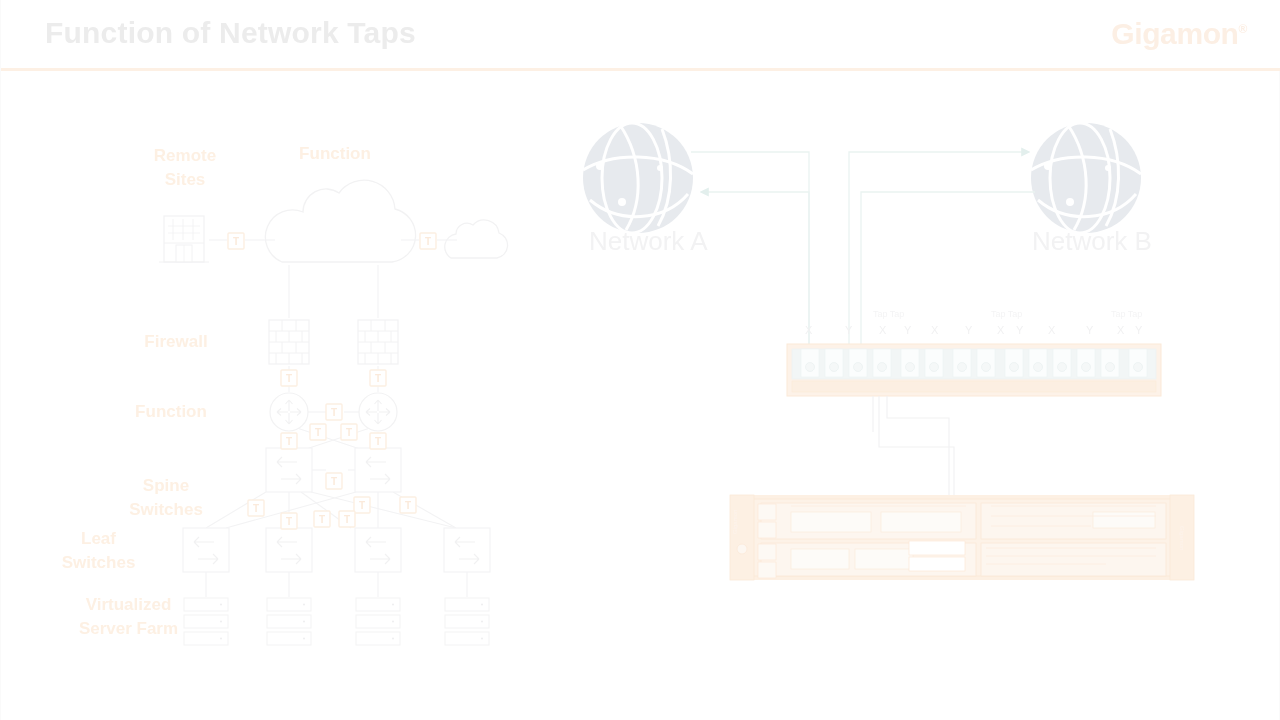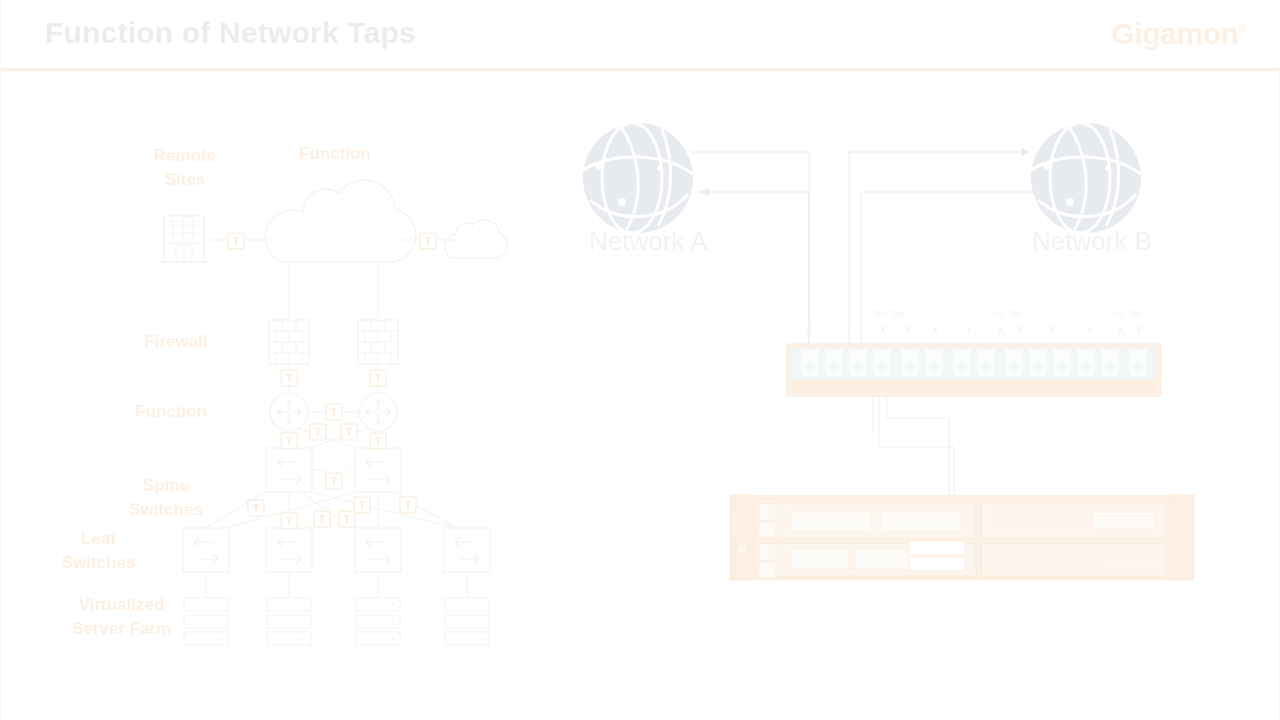--- a/index.html
+++ b/index.html
@@ -266,21 +266,21 @@
 
   <div class="lbl" style="left:128px;top:144px;width:112px;">Remote
 Sites</div>
   <div class="lbl" style="left:278px;top:142px;width:112px;">Function</div>
   <div class="lbl right" style="left:100px;top:330px;width:150px;">Firewall</div>
   <div class="lbl right" style="left:90px;top:400px;width:160px;">Function</div>
   <div class="lbl right" style="left:80px;top:446px;width:170px;margin-top:28px;">Spine
 Switches</div>
   <div class="lbl right" style="left:20px;top:527px;width:155px;">Leaf
 Switches</div>
-  <div class="lbl right" style="left:0px;top:593px;width:175px;padding-left:33px;">Virtualized
+  <div class="lbl right" style="left:7px;top:593px;width:175px;padding-left:33px;">Virtualized
 Server Farm</div>
 
   <svg class="canvas" viewBox="0 0 1280 720" xmlns="http://www.w3.org/2000/svg">
     <defs>
       <g id="globe">
         <circle cx="0" cy="0" r="55" fill="#e7eaee"></circle>
         <path d="M-55,-8 C-25,-26 25,-26 55,-4" fill="none" stroke="#ffffff" stroke-width="3"></path>
         <path d="M-48,22 C-20,46 26,44 50,16" fill="none" stroke="#ffffff" stroke-width="3"></path>
         <ellipse cx="-6" cy="0" rx="30" ry="55" fill="none" stroke="#ffffff" stroke-width="3"></ellipse>
         <path d="M-18,-53 C4,-20 6,22 -12,52" fill="none" stroke="#ffffff" stroke-width="3"></path>

